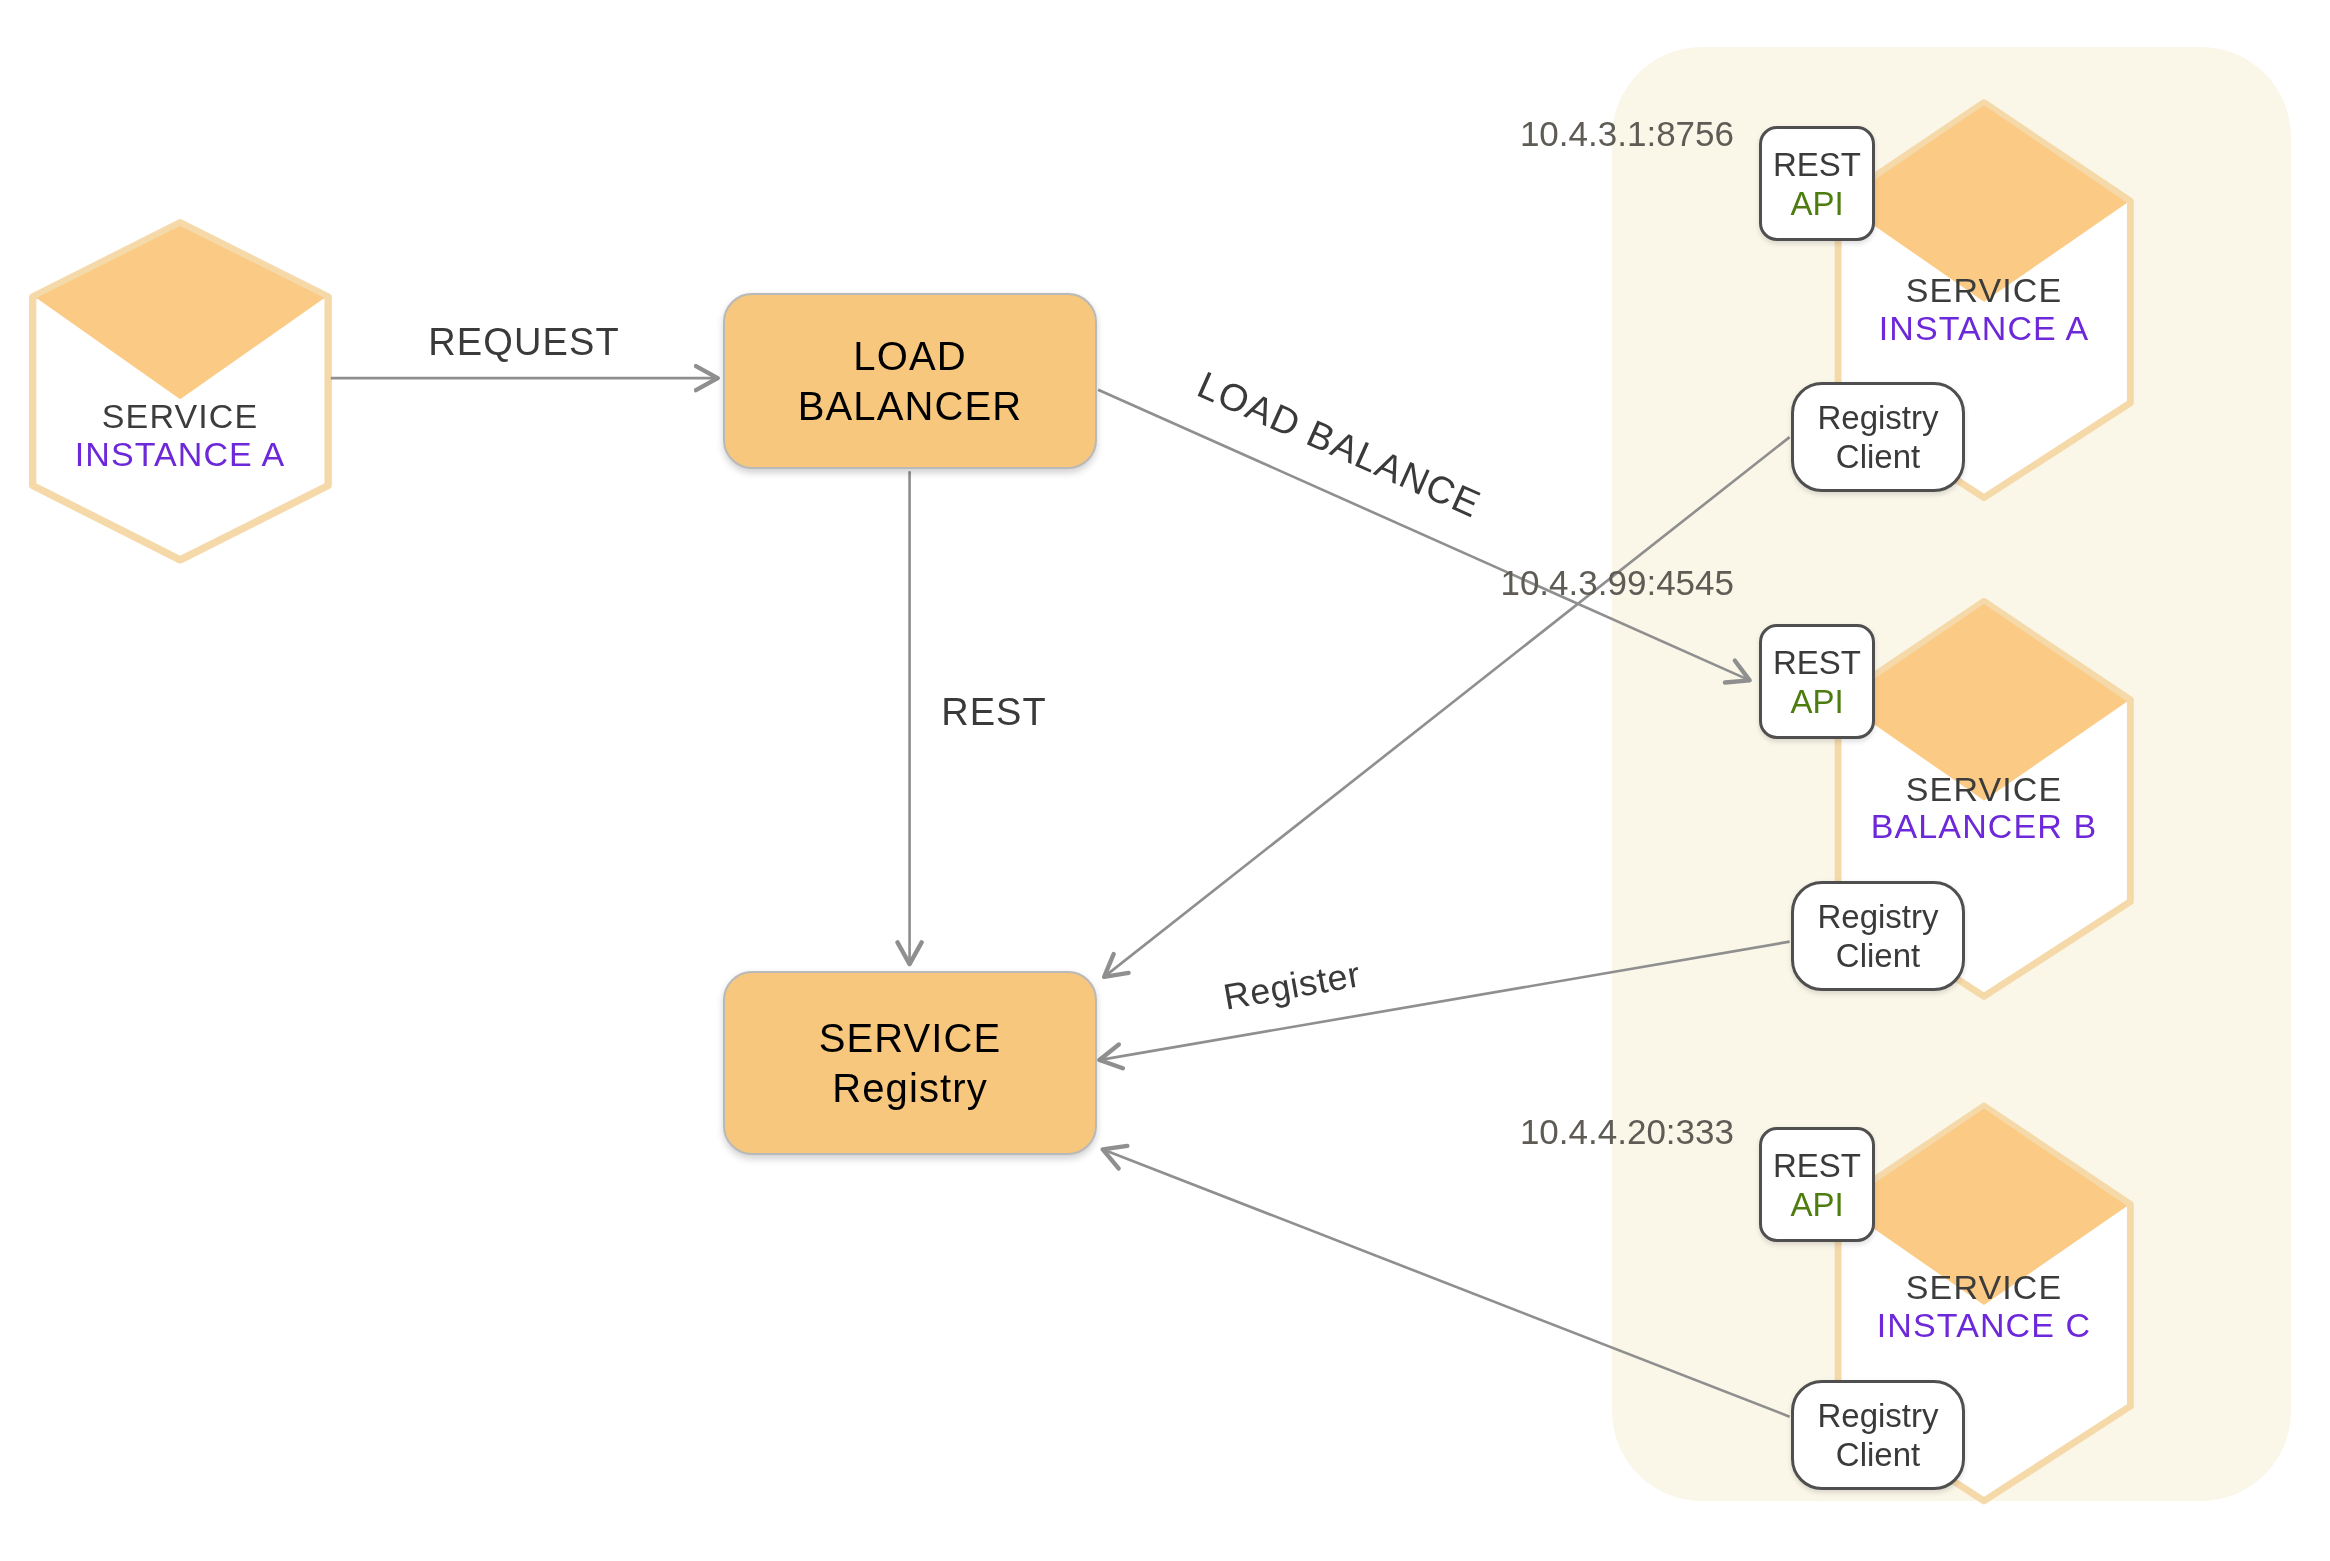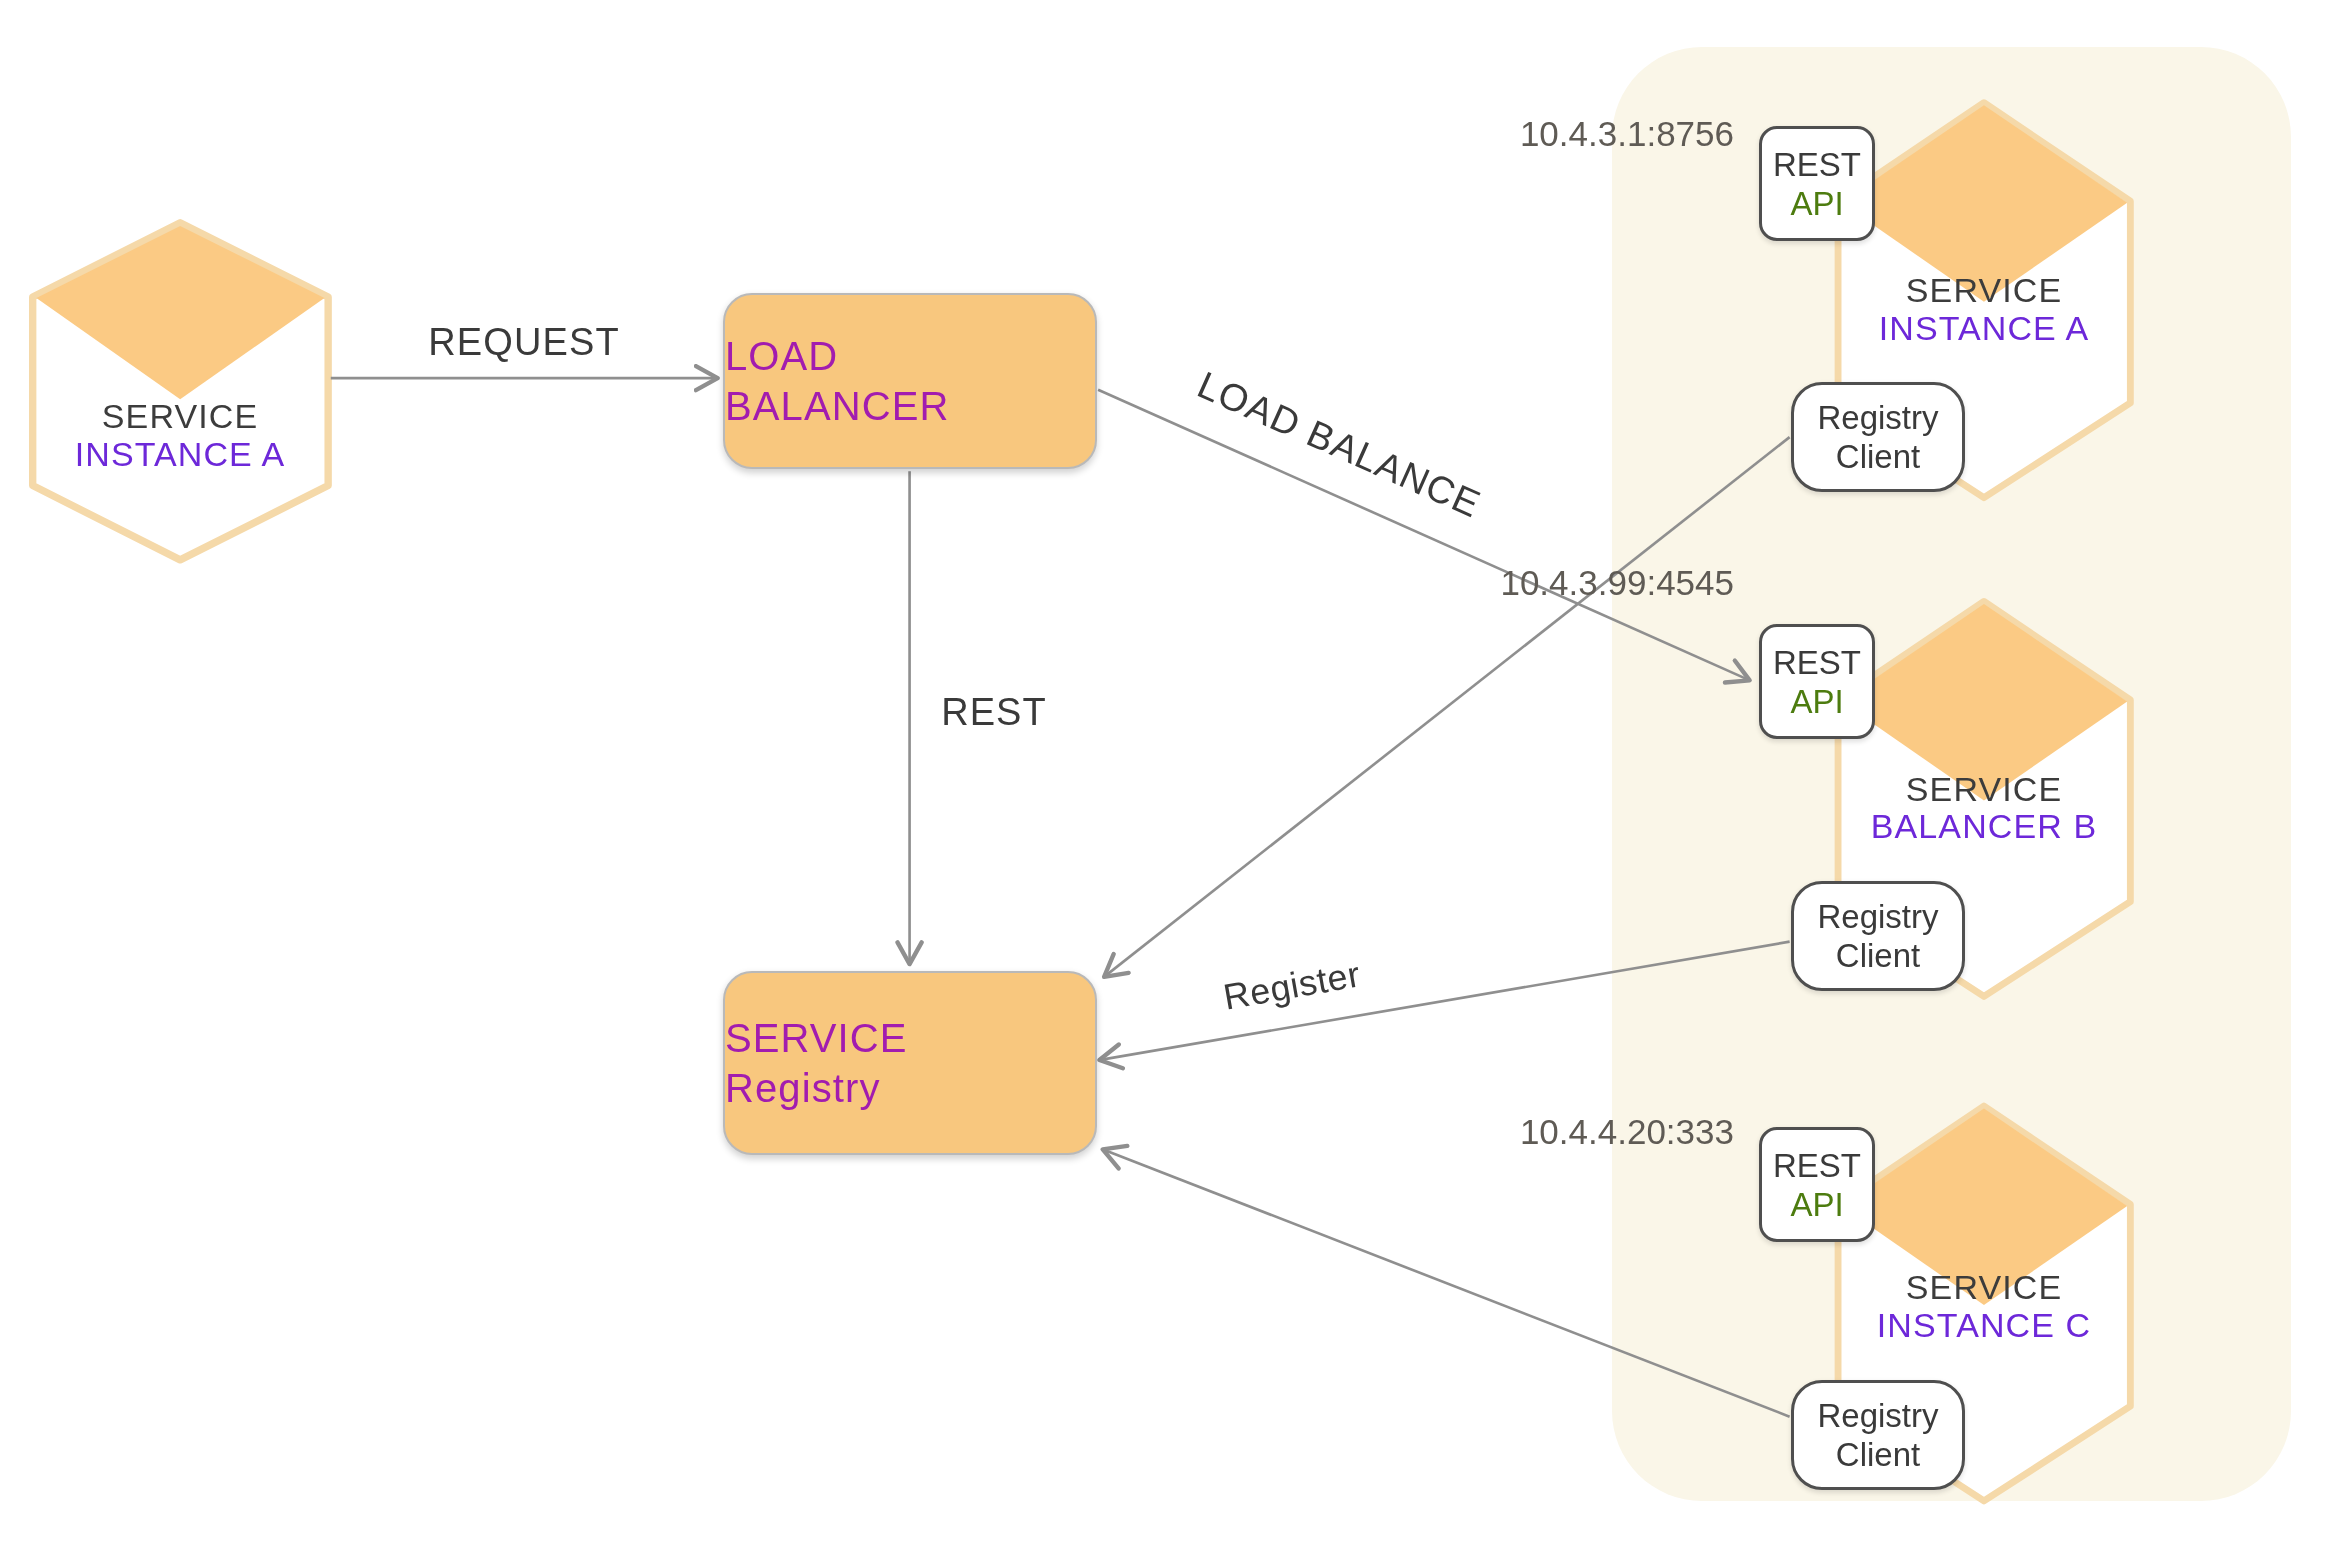--- a/index.html
+++ b/index.html
@@ -40,22 +40,23 @@
   .hex-line2 { font-size: 34px; color: #6d28d9; letter-spacing: 1.1px; }
 
   
   .orange-box {
     background: #F8C77E;
     border: 2.1px solid #B9B9B9;
     border-radius: 29px;
     box-shadow: 0 3.2px 7.4px rgba(0,0,0,0.18);
     display: flex;
     flex-direction: column;
+    align-items: center;
     justify-content: center;
-    color: #a21caf;
+    color: #000000;
     font-size: 40px;
     line-height: 50px;
     letter-spacing: 1.1px;
     box-sizing: border-box;
   }
 
   
   .white-box {
     background: #ffffff;
     border: 3.7px solid #4F4F4F;

